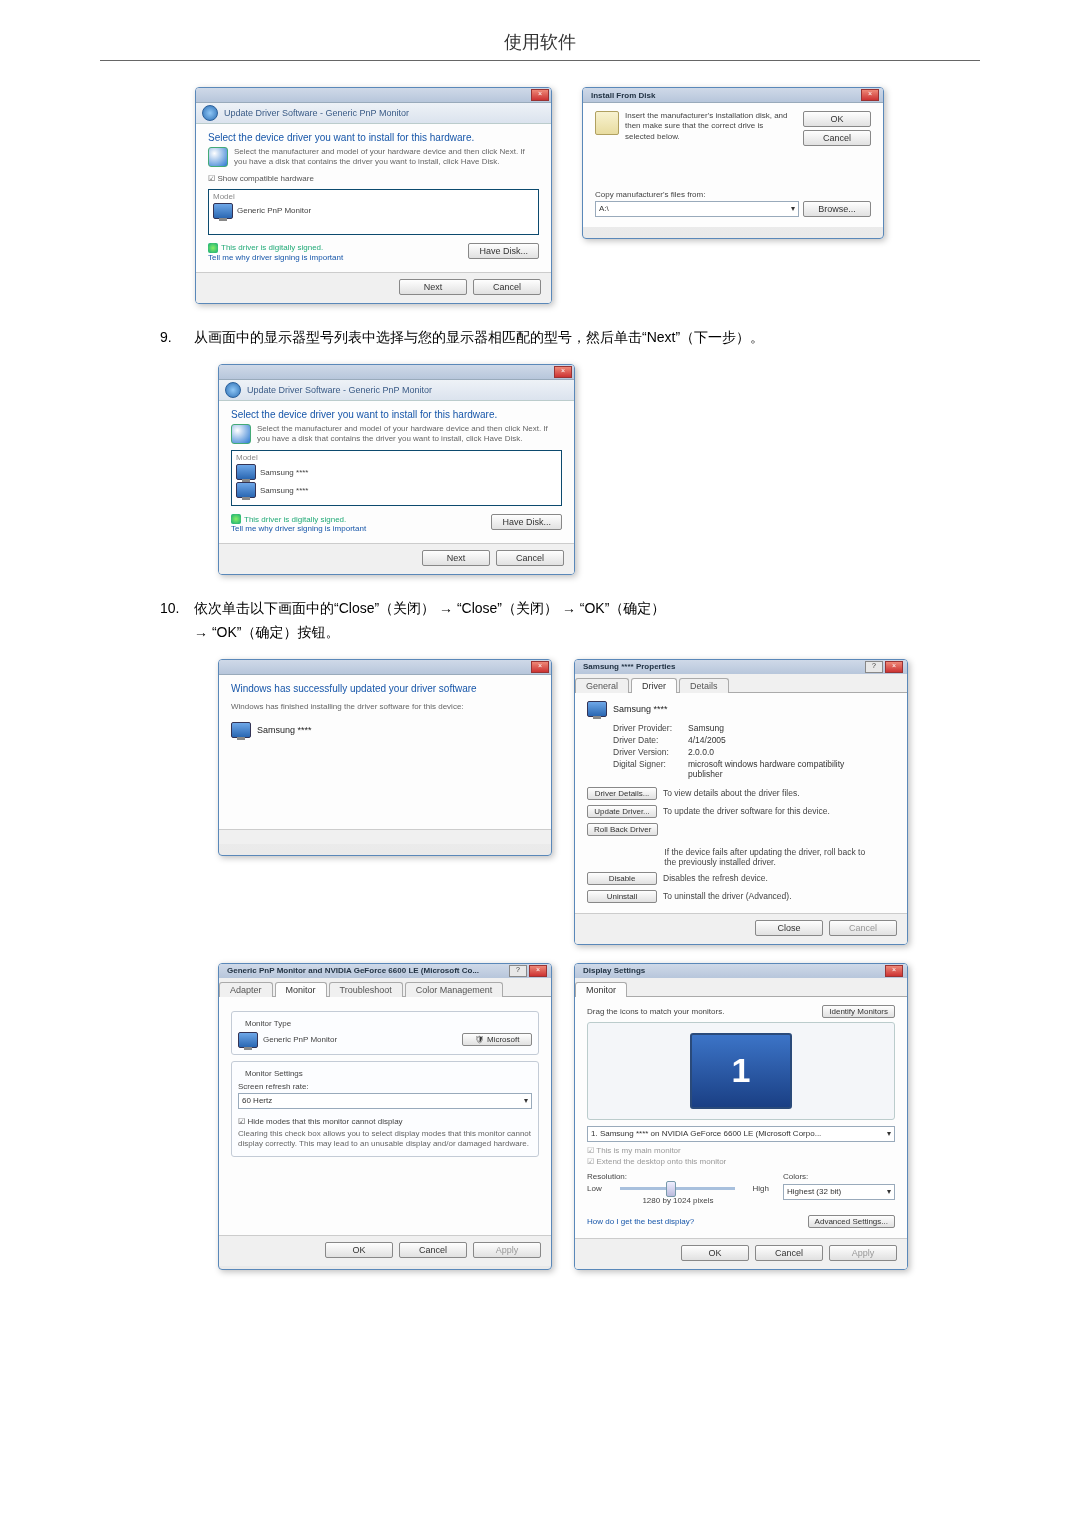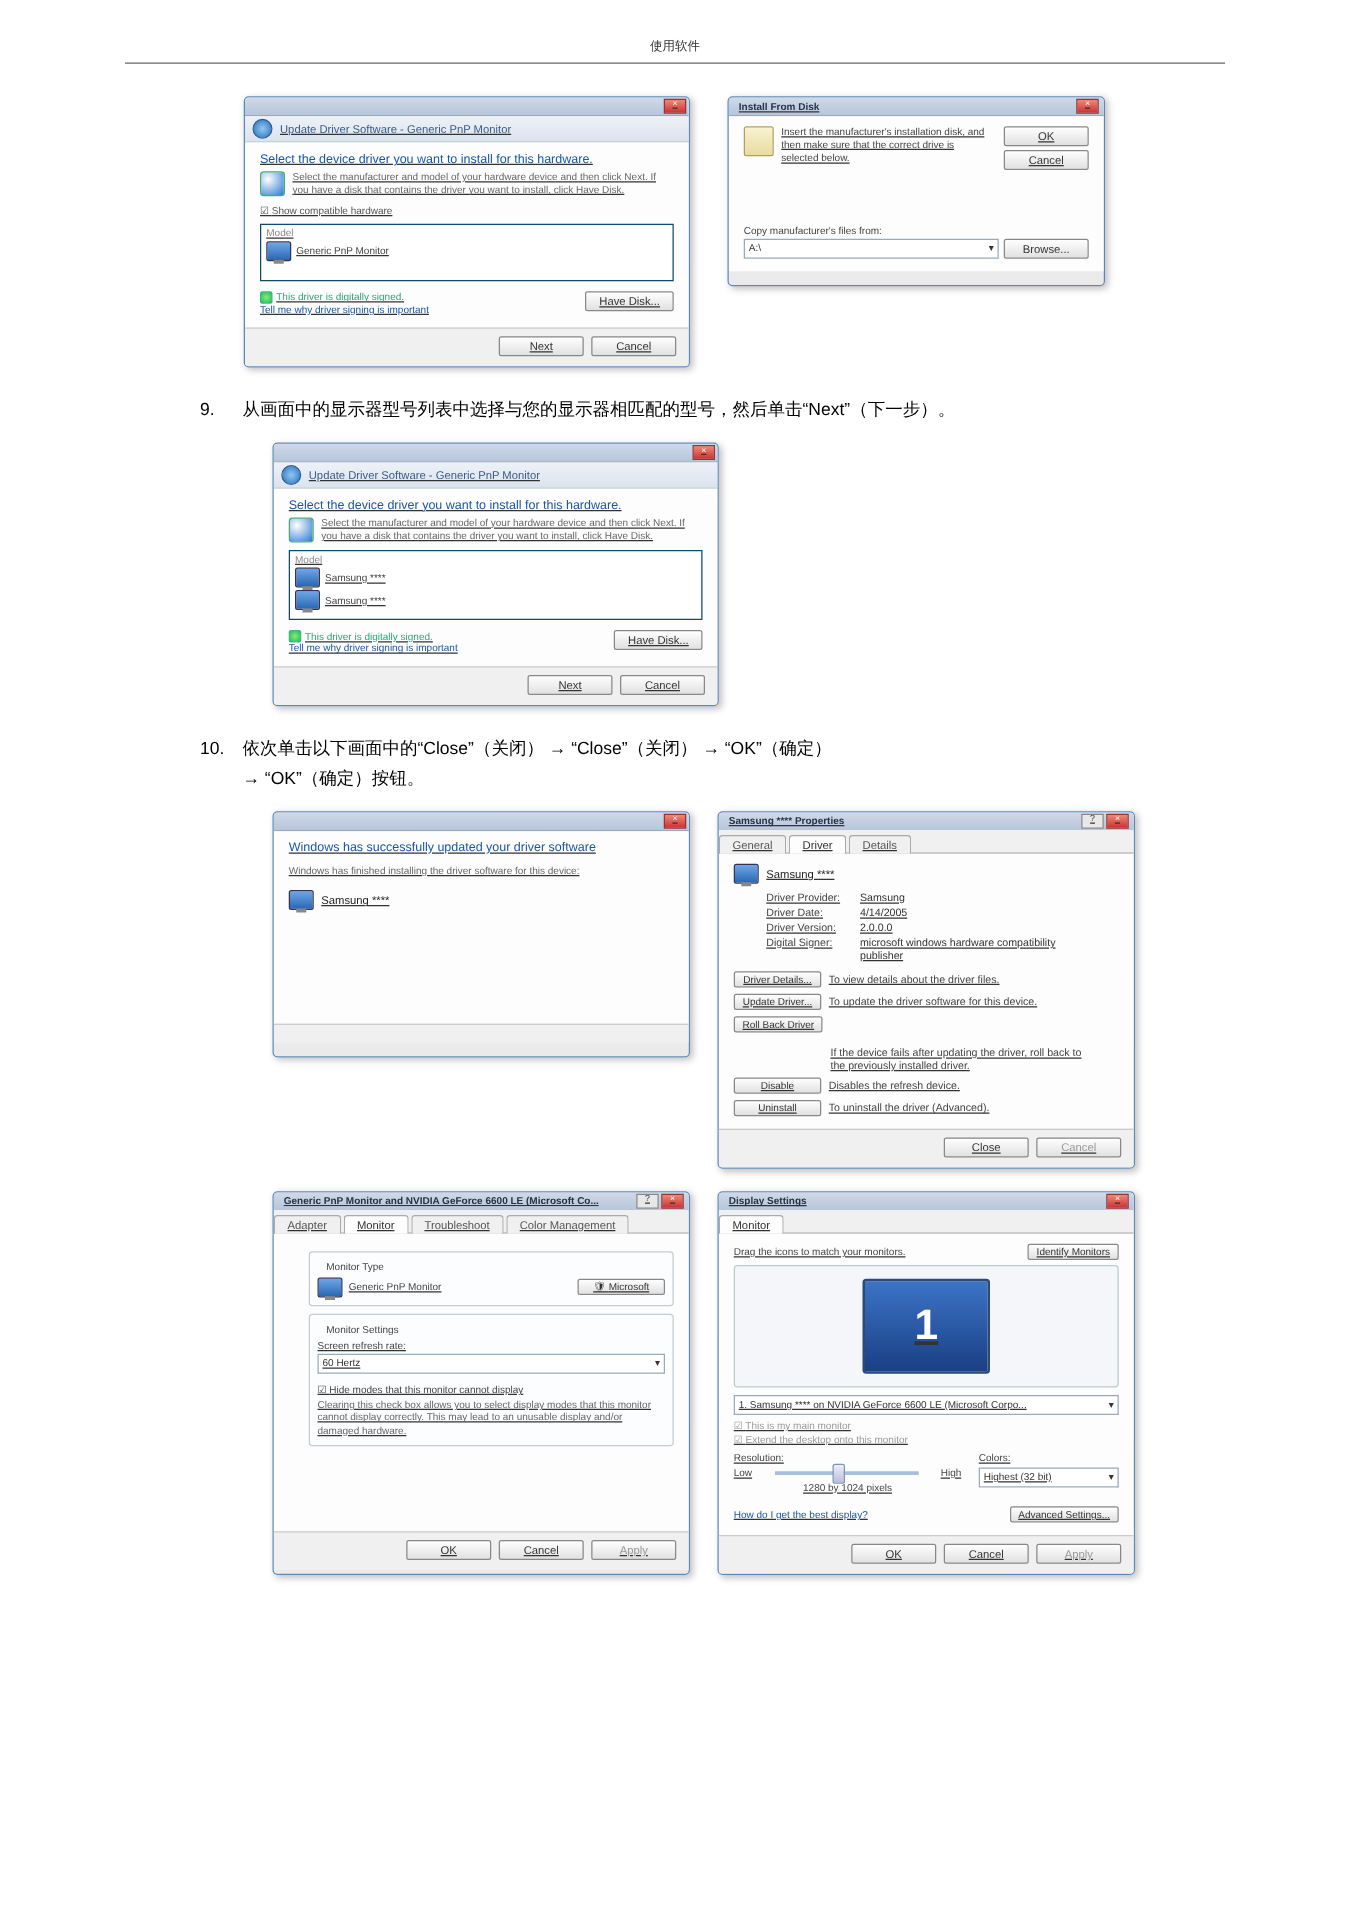--- a/index.html
+++ b/index.html
@@ -11,21 +11,21 @@
     color: #000;
     width: 1080px;
   }
   .page {
     width: 1080px;
     padding: 30px 100px 30px 100px;
     box-sizing: border-box;
   }
   .header-title {
     text-align: center;
-    font-size: 10px;
+    font-size: 18px;
     color: #333;
     padding-bottom: 6px;
   }
   .rule {
     border: none;
     border-top: 1px solid #666;
     margin: 0;
   }
   .step-row {
     display: flex;
@@ -49,21 +49,20 @@
   .dlg {
     background: linear-gradient(#f2f2f2, #eaeaea);
     border: 1px solid #5a88b9;
     border-radius: 4px;
     box-shadow: 2px 2px 6px rgba(0,0,0,0.25);
     font-family: "Segoe UI", Tahoma, Arial, sans-serif;
     font-size: 9px;
     color: #333;
     position: relative;
     overflow: hidden;
-    text-decoration: underline;
   }
   .dlg .titlebar {
     display: flex;
     justify-content: flex-end;
     height: 14px;
     background: linear-gradient(#cfd9e8,#b7c6db);
     border-bottom: 1px solid #9ab;
     padding: 0 2px;
     gap: 2px;
     align-items:center;
@@ -109,21 +108,21 @@
   .tab.inactive{background:#f0f0f0;color:#555;}
   .kv{display:flex;font-size:8.5px;margin:2px 0;}
   .kv .k{width:75px;color:#444;}
   .desc{font-size:8.5px;color:#444;margin-left:6px;display:inline-block;vertical-align:middle;}
   .btn.small{padding:1px 6px;font-size:8px;min-width:56px;}
   .btn.disabled{color:#999;}
   
   .bigmonitor{width:98px;height:72px;background:linear-gradient(#3c74c7,#1a3f84);border:2px solid #2a4a7a;border-radius:3px;display:flex;align-items:center;justify-content:center;color:#fff;font-size:34px;font-weight:bold;margin:6px auto;}
   .slider-track{height:3px;background:#a8c0dd;position:relative;flex:1;margin:0 6px;}
   .slider-thumb{width:8px;height:14px;background:linear-gradient(#eef,#bbd);border:1px solid #79a;border-radius:2px;position:absolute;top:-6px;left:40%;}
-  .group{border:1px solid #c3cbd6;border-radius:3px;padding:6px;margin-top:6px;font-size:9px;background:#fcfdff;margin-left:16px;}
+  .group{border:1px solid #c3cbd6;border-radius:3px;padding:6px;margin-top:6px;font-size:9px;background:#fcfdff;}
   .pagefoot{border-top:1px solid #666;margin-top:28px;padding-top:8px;text-align:center;font-size:13px;color:#333;}
   .arrow{font-family:Arial,sans-serif;}
 </style>
 </head>
 <body>
 
 <div class="page">
   <div class="header-title">使用软件</div>
   <hr class="rule">
 

